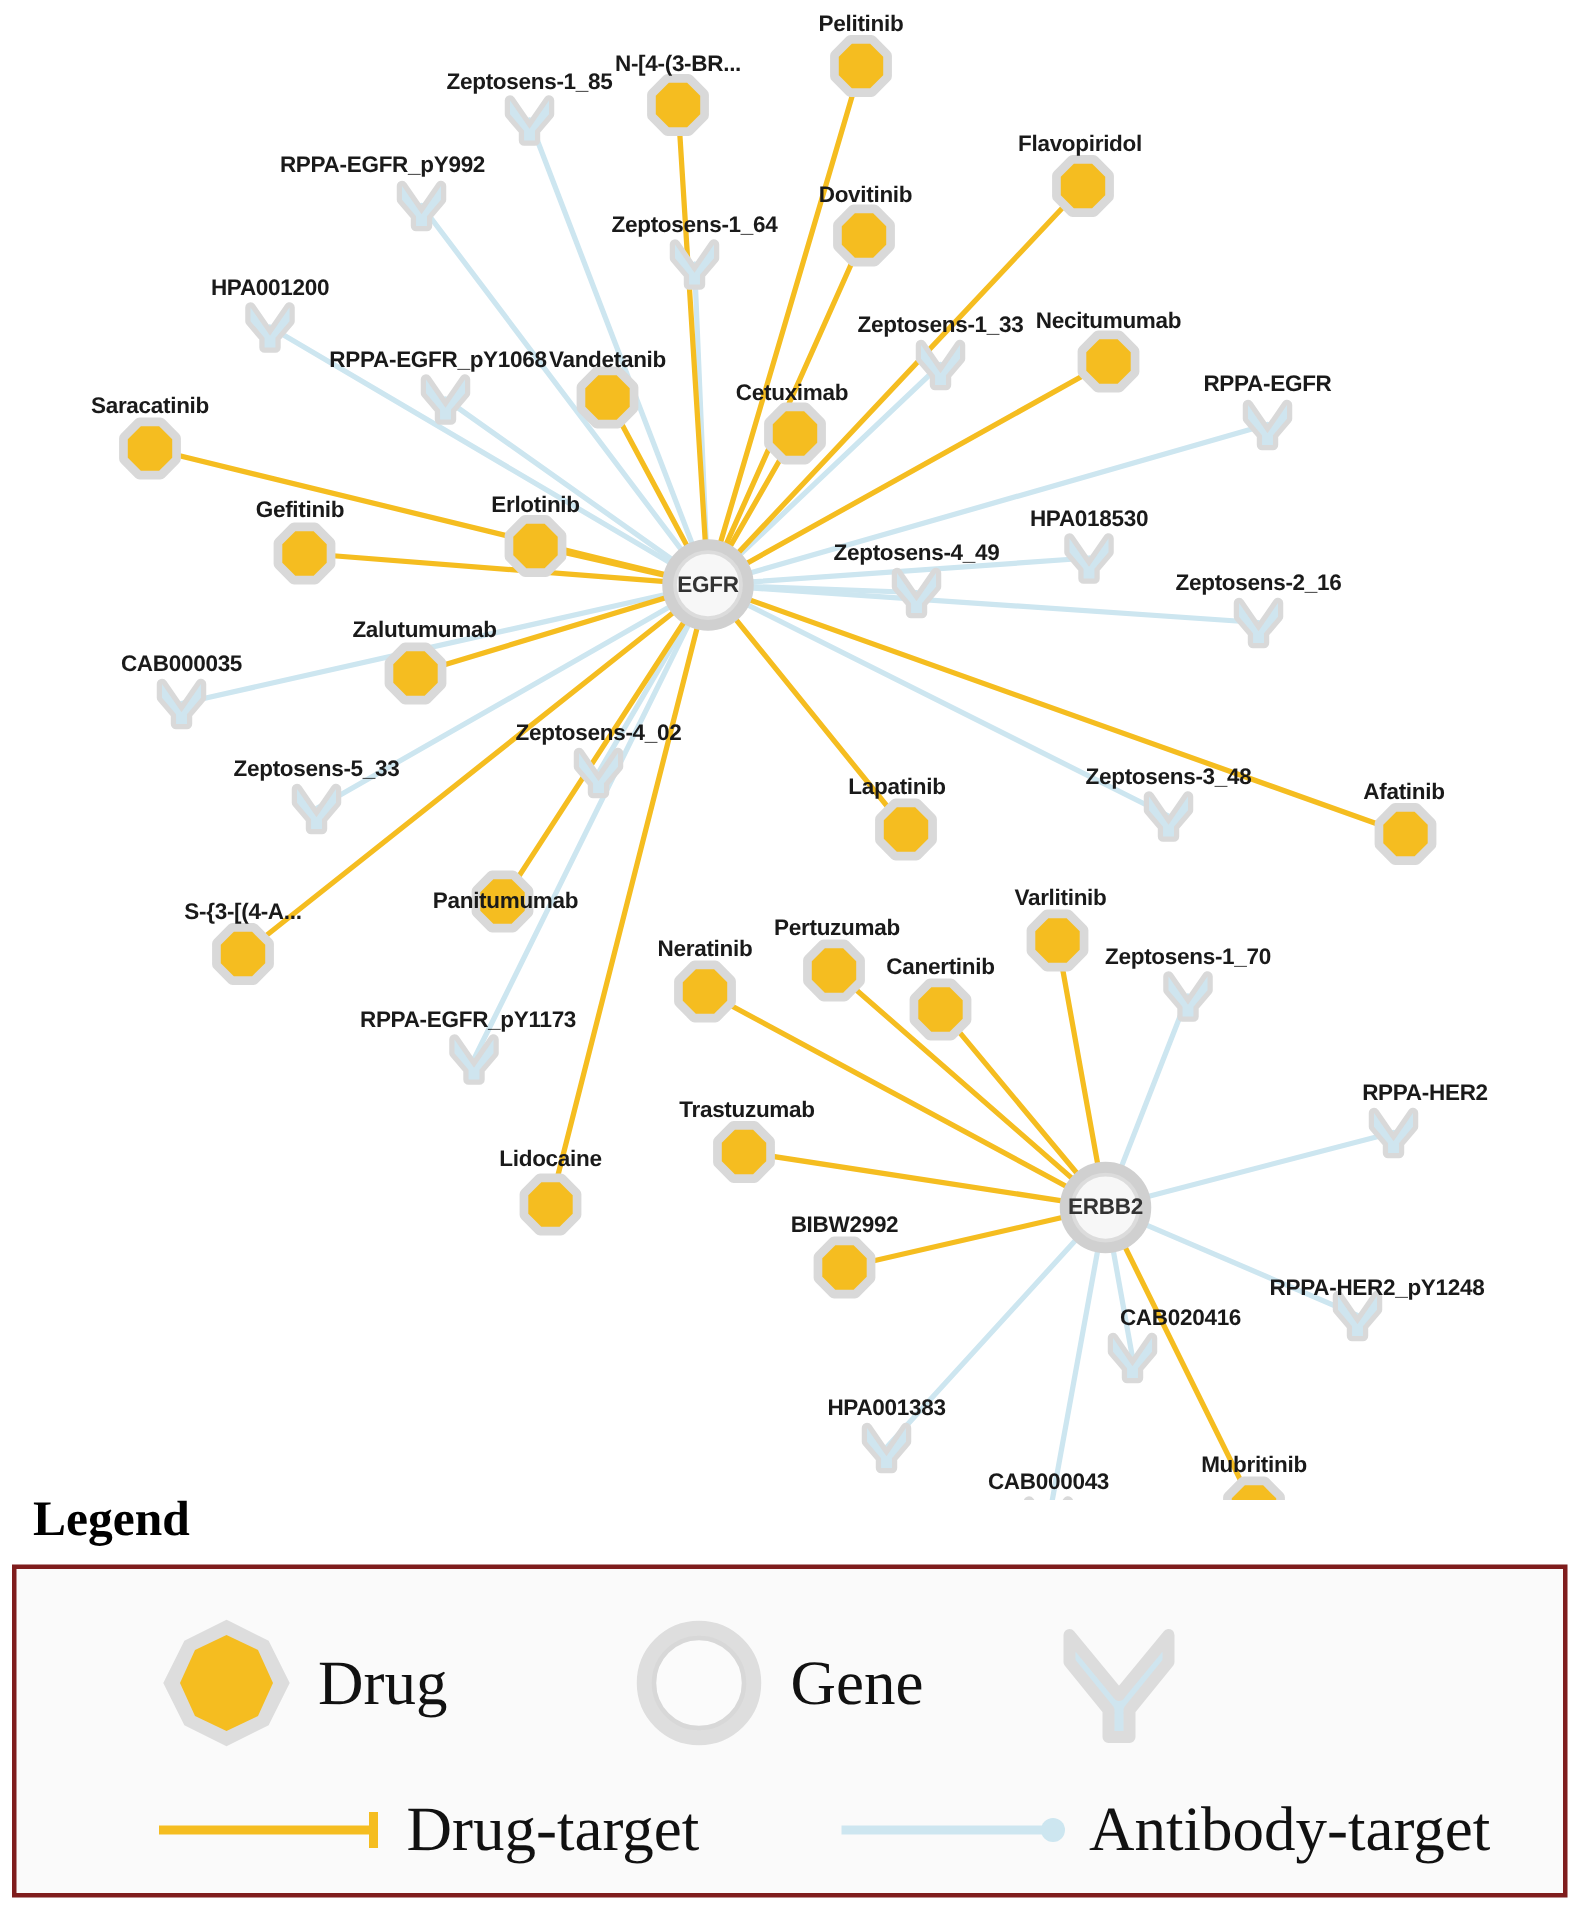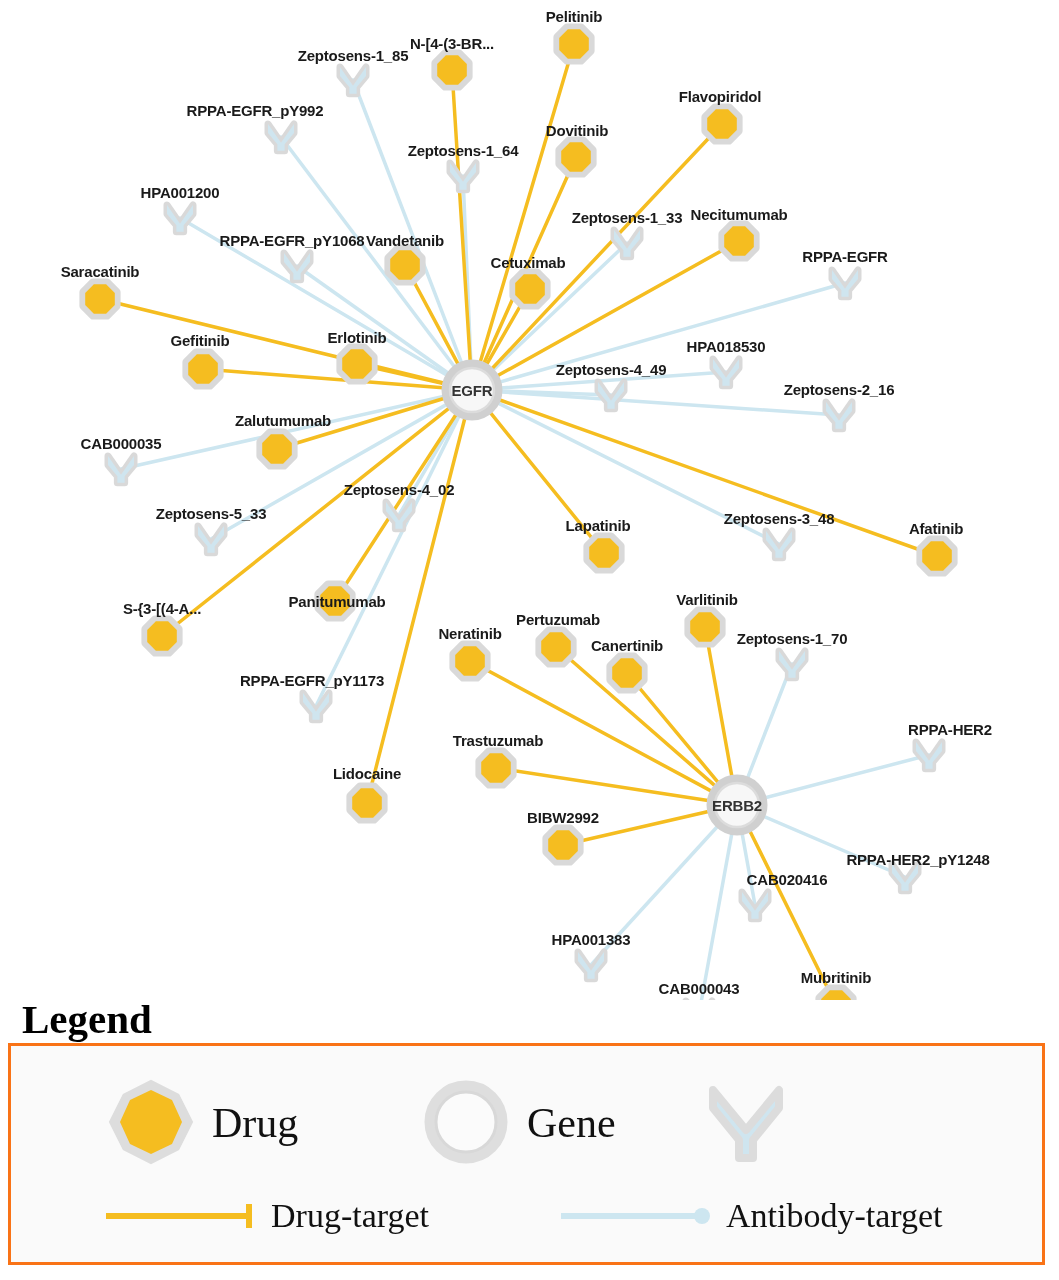--- a/index.html
+++ b/index.html
@@ -40,48 +40,48 @@
     font-size: 15px;
     font-weight: bold;
     color: #333333;
   }
   
   #legend-title {
     position: absolute;
     left: 22px;
     top: 995px;
     font-family: "Liberation Serif", serif;
-    font-size: 41px;
+    font-size: 33px;
     font-weight: bold;
     color: #000;
   }
   #legend-box {
     position: absolute;
     left: 8px;
     top: 1043px;
     width: 1037px;
     height: 222px;
-    border: 3px solid #f97316;
+    border: 3px solid #7f1d1d;
     background: #fafafa;
     box-sizing: border-box;
   }
   .legend-item {
     position: absolute;
     display: flex;
     align-items: center;
   }
   .legend-text {
     font-family: "Liberation Serif", serif;
     font-size: 42px;
     color: #111;
     margin-left: 16px;
   }
   .legend-text-small {
     font-family: "Liberation Serif", serif;
-    font-size: 34px;
+    font-size: 42px;
     color: #111;
     margin-left: 10px;
   }
 </style>
 </head>
 <body>
 
 <div id="network">
   <svg id="net-svg" width="1059" height="1000">
       <g>

